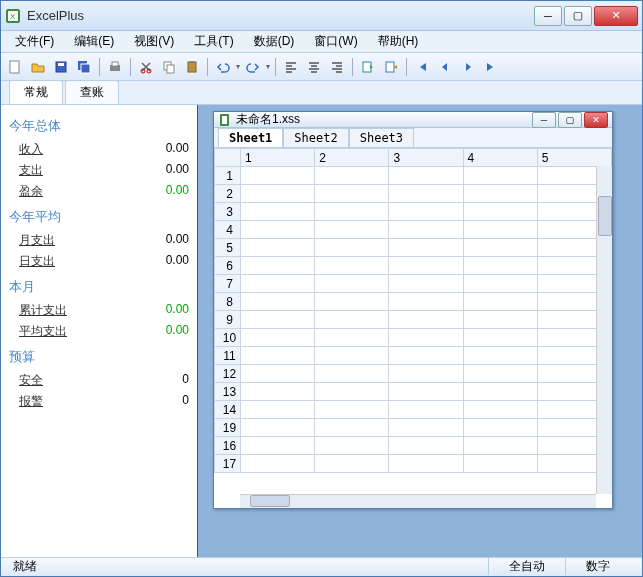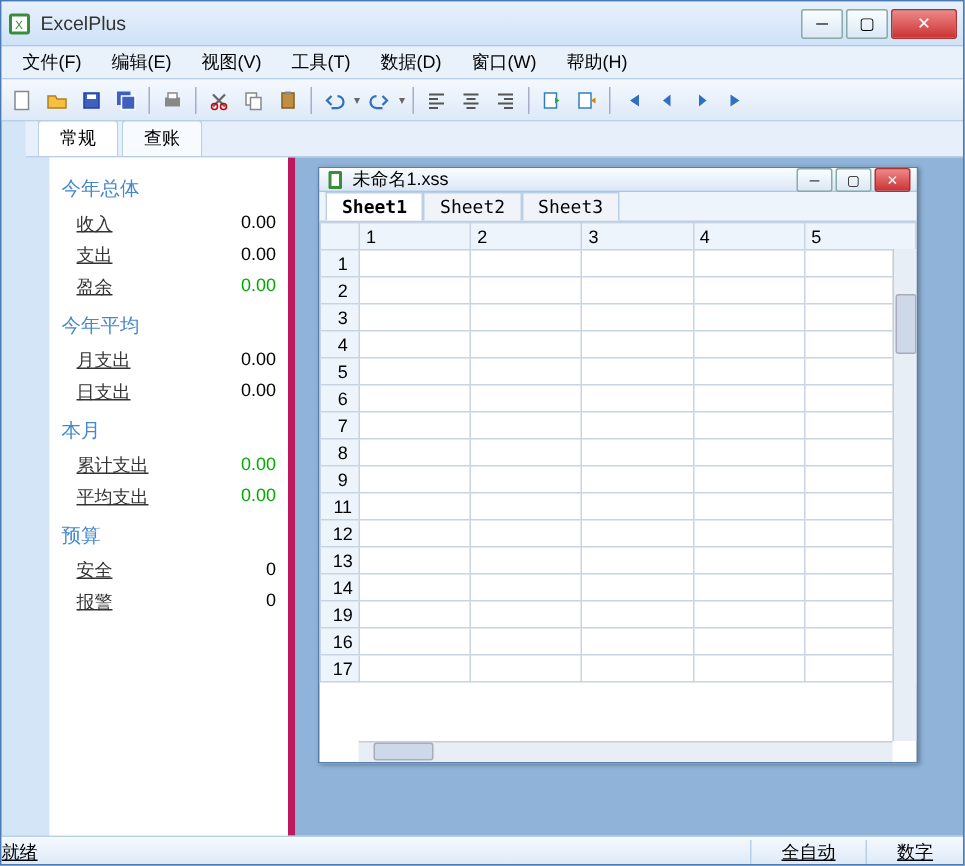--- a/index.html
+++ b/index.html
@@ -8,25 +8,25 @@
 .titlebar .icon { width: 16px; height: 16px; margin-right: 6px; }
 .titlebar .title { flex: 1; color: #333; font-size: 13px; }
 .win-btns { display: flex; }
 .win-btn { width: 28px; height: 20px; margin-left: 2px; border: 1px solid #8aa; background: linear-gradient(#fafdff,#dce8f5); display: flex; align-items: center; justify-content: center; font-size: 11px; cursor: pointer; border-radius: 2px; }
 .win-btn.close { background: linear-gradient(#e88,#c33); color: #fff; border-color: #a33; width: 44px; }
 .menubar { height: 22px; background: #e9f2fb; display: flex; padding: 0 4px; border-bottom: 1px solid #b9cfe6; }
 .menubar .menu-item { padding: 2px 10px; cursor: pointer; }
 .toolbar { height: 28px; background: linear-gradient(#f5f9fe,#dde9f7); display: flex; align-items: center; padding: 0 4px; gap: 3px; border-bottom: 1px solid #b9cfe6; }
 .tool-btn { width: 20px; height: 20px; display: flex; align-items: center; justify-content: center; cursor: pointer; border-radius: 2px; }
 .tool-sep { width: 1px; height: 18px; background: #aac; margin: 0 2px; }
-.tabbar { height: 24px; background: #e7f0fa; display: flex; align-items: flex-end; padding: 0 8px; border-bottom: 1px solid #b9cfe6; margin-left: 16px; }
+.tabbar { height: 24px; background: #e7f0fa; display: flex; align-items: flex-end; padding: 0 8px; border-bottom: 1px solid #b9cfe6; }
 .tab { padding: 3px 14px; border: 1px solid #b9cfe6; border-bottom: none; background: #f7fbff; margin-right: 2px; cursor: pointer; font-size: 12px; border-radius: 3px 3px 0 0; }
 .tab.active { background: #fff; }
 .main { display: flex; height: 452px; }
-.sidebar { width: 164px; background: #fff; border-right: 5px solid #be185d; padding: 6px 8px; overflow-y: auto; margin-left: 32px; }
+.sidebar { width: 197px; background: #fff; border-right: 1px solid #be185d; padding: 6px 8px; overflow-y: auto; }
 .side-group-title { color: #4488cc; font-size: 13px; margin: 6px 0 4px; }
 .side-row { display: flex; justify-content: space-between; padding: 2px 0 2px 10px; }
 .side-row .label { color: #333; text-decoration: underline; }
 .side-row .val { text-align: right; min-width: 50px; }
 .side-row .green { color: #0a0; }
 .workspace { flex: 1; background: #8fb3d9; position: relative; padding: 10px; }
 .inner-win { position: absolute; left: 15px; top: 6px; width: 400px; border: 1px solid #5a7fa8; background: #fff; box-shadow: 1px 1px 3px rgba(0,0,0,0.3); }
 .inner-titlebar { height: 16px; background: linear-gradient(#fafdff,#dbe7f5); display: flex; align-items: center; padding: 0 4px; border-bottom: 1px solid #a9c7e8; }
 .inner-titlebar .title { flex: 1; font-size: 12px; margin-left: 4px; }
 .inner-btns { display: flex; }
@@ -38,21 +38,21 @@
 .grid-wrap { height: 360px; overflow: hidden; position: relative; }
 .grid { border-collapse: collapse; width: 100%; }
 .grid th, .grid td { border: 1px solid #c8d4e2; font-size: 12px; height: 18px; }
 .grid th { background: #eef4fb; font-weight: normal; text-align: left; padding-left: 4px; }
 .grid .rowhdr { background: #eef4fb; text-align: center; width: 26px; }
 .grid td { min-width: 60px; }
 .vscroll { position: absolute; right: 0; top: 18px; bottom: 14px; width: 16px; background: #e8eef6; border-left: 1px solid #ccc; }
 .vscroll .thumb { width: 14px; height: 40px; background: #cdd9e8; border: 1px solid #aab; margin: 30px auto; border-radius: 2px; }
 .hscroll { position: absolute; left: 26px; right: 16px; bottom: 0; height: 14px; background: #e8eef6; border-top: 1px solid #ccc; }
 .hscroll .thumb { height: 12px; width: 40px; background: #cdd9e8; border: 1px solid #aab; margin: 0 0 0 10px; border-radius: 2px; }
-.statusbar { height: 20px; background: linear-gradient(#f5f9fe,#dde9f7); display: flex; align-items: flex-end; padding: 0 0; border-top: 1px solid #b9cfe6; font-size: 12px; text-decoration: underline; }
+.statusbar { height: 20px; background: linear-gradient(#f5f9fe,#dde9f7); display: flex; align-items: flex-start; padding: 0 12px; border-top: 1px solid #b9cfe6; font-size: 12px; }
 .statusbar .seg1 { flex: 1; }
 .statusbar .seg { padding: 0 20px; border-left: 1px solid #b9cfe6; }
 svg { display: block; }
 </style>
 </head>
 <body>
 
 <div class="titlebar">
   <span class="icon">
     <svg width="16" height="16">
@@ -346,20 +346,28 @@
               </tr>
               <tr>
                 <th class="rowhdr">9</th>
                 <td></td>
                 <td></td>
                 <td></td>
                 <td></td>
                 <td></td>
               </tr>
               <tr>
+                <th class="rowhdr">10</th>
+                <td></td>
+                <td></td>
+                <td></td>
+                <td></td>
+                <td></td>
+              </tr>
+              <tr>
                 <th class="rowhdr">11</th>
                 <td></td>
                 <td></td>
                 <td></td>
                 <td></td>
                 <td></td>
               </tr>
               <tr>
                 <th class="rowhdr">12</th>
                 <td></td>

